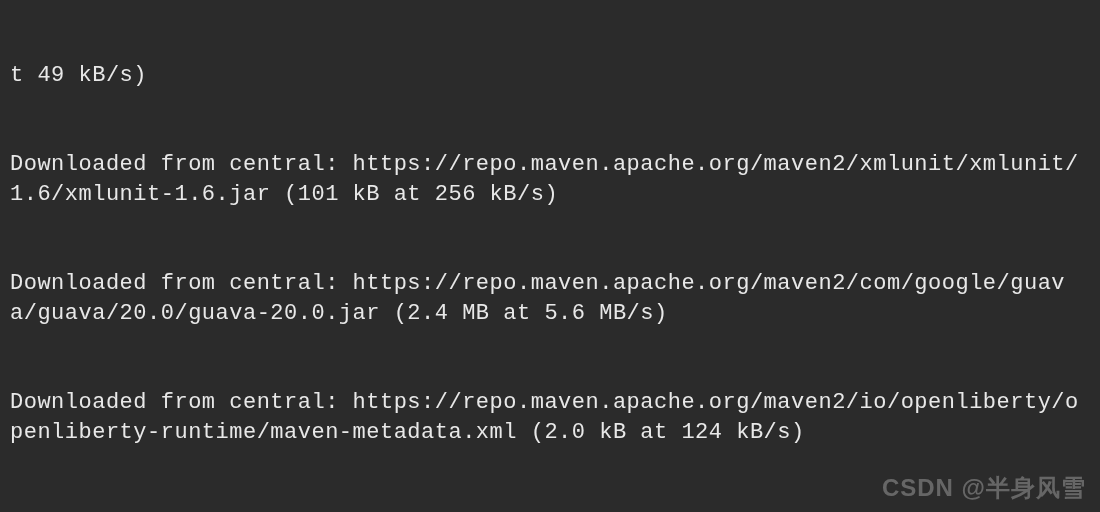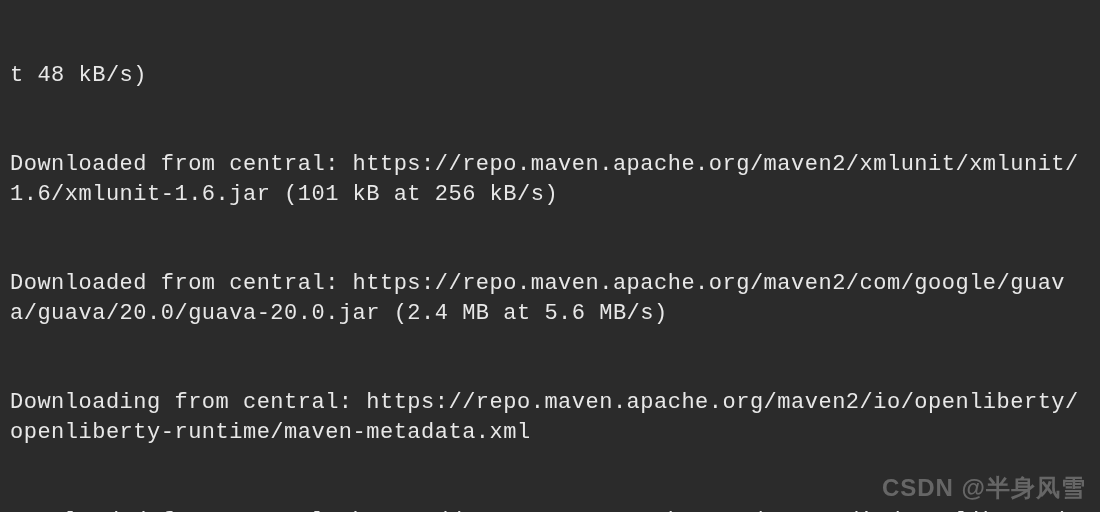--- a/index.html
+++ b/index.html
@@ -36,22 +36,21 @@
       font-size: 24px;
       font-weight: 700;
       color: rgba(200,200,200,0.38);
       letter-spacing: 1px;
     }
   </style>
 </head>
 <body>
 
 <div class="terminal-output">
-  <span class="line">t 48 kB/s)</span>
+  <span class="line">t 49 kB/s)</span>
   <span class="line">Downloaded from central: https://repo.maven.apache.org/maven2/xmlunit/xmlunit/1.6/xmlunit-1.6.jar (101 kB at 256 kB/s)</span>
   <span class="line">Downloaded from central: https://repo.maven.apache.org/maven2/com/google/guava/guava/20.0/guava-20.0.jar (2.4 MB at 5.6 MB/s)</span>
-  <span class="line">Downloading from central: https://repo.maven.apache.org/maven2/io/openliberty/openliberty-runtime/maven-metadata.xml</span>
   <span class="line">Downloaded from central: https://repo.maven.apache.org/maven2/io/openliberty/openliberty-runtime/maven-metadata.xml (2.0 kB at 124 kB/s)</span>
   
   
 </div>
 
 <div class="watermark">CSDN @半身风雪</div>
 
 </body></html>

